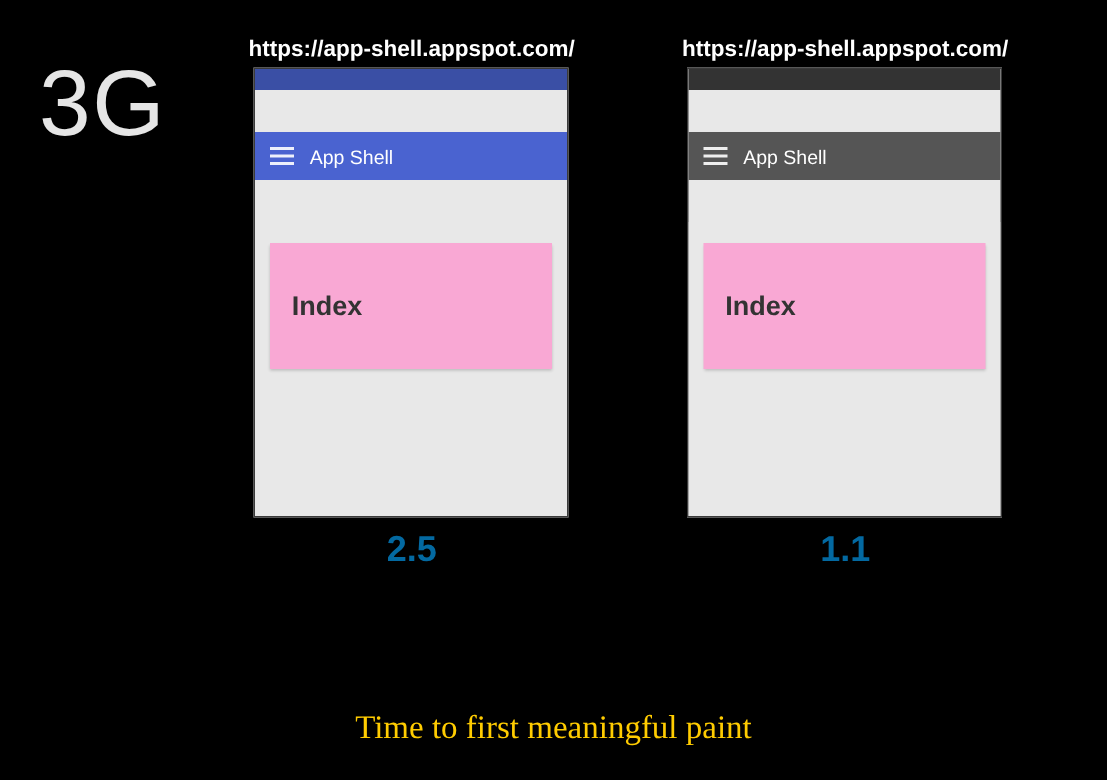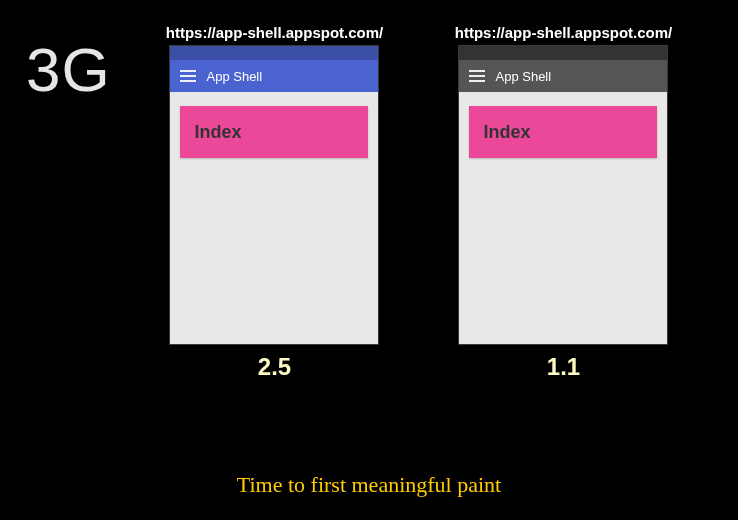--- a/index.html
+++ b/index.html
@@ -49,20 +49,21 @@
   }
   .phone {
     width: 210px;
     height: 300px;
     background: #e8e8e8;
     border: 1px solid #3a3a3a;
     box-sizing: border-box;
     display: flex;
     flex-direction: column;
     overflow: hidden;
+    gap: 28px;
   }
   .statusbar {
     height: 14px;
     width: 100%;
   }
   .statusbar.dark { background: #333; }
   .statusbar.blue { background: #3a4fa5; }
   .appbar {
     height: 32px;
     display: flex;
@@ -87,34 +88,34 @@
     height: 2px;
     background: rgba(255,255,255,0.9);
     width: 100%;
   }
   .content-area {
     flex: 1;
     background: #e8e8e8;
     padding: 14px 10px;
   }
   .card {
-    background: #ec4899;
+    background: #f9a8d4;
     height: 52px;
     box-shadow: 0 1px 2px rgba(0,0,0,0.2);
     display: flex;
     align-items: center;
-    padding: 0 14px;
+    padding: 16px 14px;
   }
   .card-title {
     font-size: 18px;
     font-weight: 700;
     color: #333;
   }
   .timing {
-    color: #fef9c3;
+    color: #0369a1;
     font-size: 24px;
     font-weight: 700;
     margin-top: 8px;
   }
   .caption {
     position: absolute;
     bottom: 22px;
     left: 0;
     right: 0;
     text-align: center;

